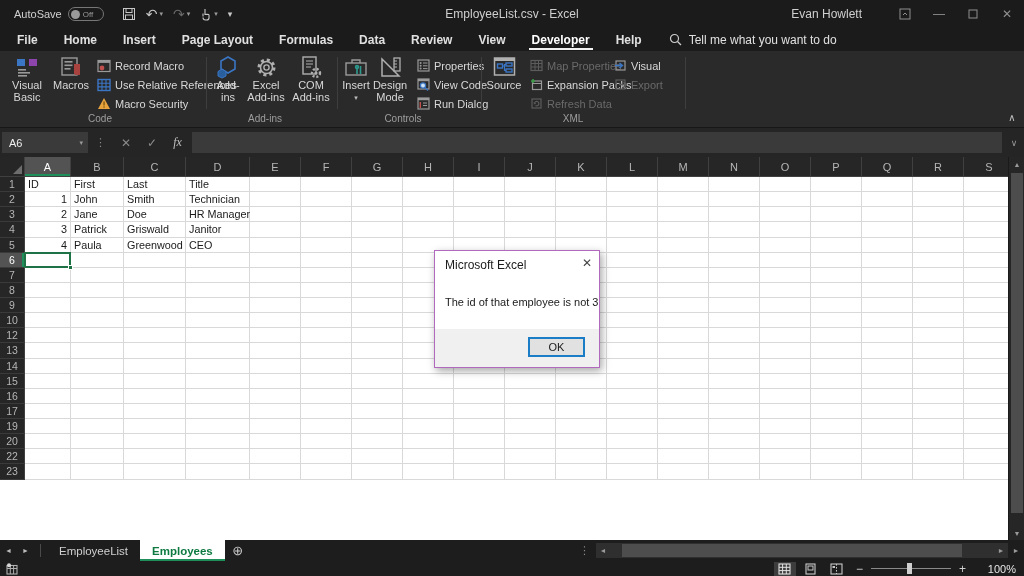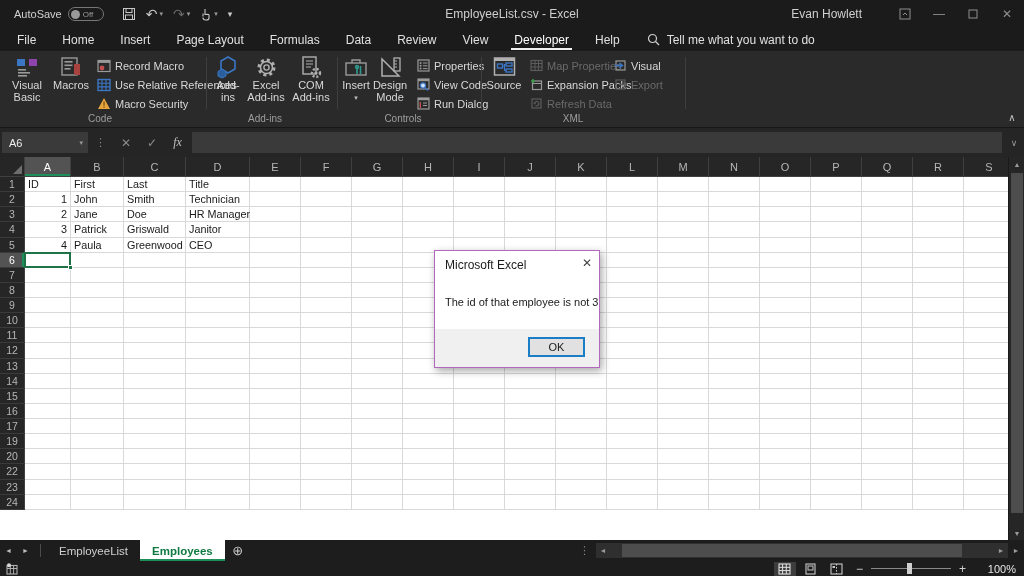--- a/index.html
+++ b/index.html
@@ -21,21 +21,21 @@
   .qat-btn { display:flex; align-items:center; color:#c8c8c8; font-size:14px; padding:2px 4px; }
   .qat-btn .dd { font-size:7px; color:#9a9a9a; margin-left:2px; }
   .qat-btn.dim { color:#6a6a6a; }
   #window-title { position:absolute; left:0; right:0; top:0; height:28px; display:flex; align-items:center; justify-content:center; font-size:12px; color:#cfcfcf; pointer-events:none; }
   #titlebar-right { position:absolute; right:0; top:0; height:28px; display:flex; align-items:center; }
   #user-name { font-size:12px; color:#cfcfcf; margin-right:26px; }
   .win-btn { width:34px; height:28px; display:flex; align-items:center; justify-content:center; color:#8f8f8f; font-size:12px; }
 
   
   #tabrow { left:0; top:28px; width:1024px; height:23px; background:#1b1b1b; display:flex; align-items:stretch; }
-  .rtab { display:flex; align-items:center; padding:0 13px; font-size:12px; color:#e0e0e0; position:relative; }
+  .rtab { display:flex; align-items:center; padding:0 13px; font-size:12px; color:#e0e0e0; position:relative;font-weight:bold; }
   .rtab.active { color:#fff; }
   .rtab.active::after { content:""; position:absolute; left:10px; right:10px; bottom:1px; height:2px; background:#f2f2f2; }
   #tellme { display:flex; align-items:center; gap:7px; margin-left:14px; font-size:12px; color:#e0e0e0; }
   #tabrow-right { margin-left:auto; display:flex; align-items:center; gap:8px; padding-right:10px; }
   .pill-btn { display:flex; align-items:center; gap:5px; background:#3a3a3a; color:#eee; font-size:12px; padding:3px 10px; border-radius:2px; }
 
   
   #ribbon { left:0; top:51px; width:1024px; height:77px; background:#2a2a2a; border-bottom:1px solid #171717; }
   .rgroup-label { position:absolute; top:62px; font-size:10px; color:#9e9e9e; text-align:center; }
   .rdivider { position:absolute; top:6px; height:52px; width:1px; background:#3e3e3e; }
@@ -625,42 +625,20 @@
           <div class="cell" style="width: 51px;"></div>
           <div class="cell" style="width: 51px;"></div>
           <div class="cell" style="width: 51px;"></div>
           <div class="cell" style="width: 51px;"></div>
           <div class="cell" style="width: 51px;"></div>
           <div class="cell" style="width: 51px;"></div>
           <div class="cell" style="width: 51px;"></div>
           <div class="cell" style="width: 51px;"></div>
         </div>
         <div class="grow" style="height: 15.125px;">
-          <div class="row-h">11</div>
-          <div class="cell" style="width: 46px;"></div>
-          <div class="cell" style="width: 53px;"></div>
-          <div class="cell" style="width: 62px;"></div>
-          <div class="cell" style="width: 64px;"></div>
-          <div class="cell" style="width: 51px;"></div>
-          <div class="cell" style="width: 51px;"></div>
-          <div class="cell" style="width: 51px;"></div>
-          <div class="cell" style="width: 51px;"></div>
-          <div class="cell" style="width: 51px;"></div>
-          <div class="cell" style="width: 51px;"></div>
-          <div class="cell" style="width: 51px;"></div>
-          <div class="cell" style="width: 51px;"></div>
-          <div class="cell" style="width: 51px;"></div>
-          <div class="cell" style="width: 51px;"></div>
-          <div class="cell" style="width: 51px;"></div>
-          <div class="cell" style="width: 51px;"></div>
-          <div class="cell" style="width: 51px;"></div>
-          <div class="cell" style="width: 51px;"></div>
-          <div class="cell" style="width: 51px;"></div>
-        </div>
-        <div class="grow" style="height: 15.125px;">
           <div class="row-h">12</div>
           <div class="cell" style="width: 46px;"></div>
           <div class="cell" style="width: 53px;"></div>
           <div class="cell" style="width: 62px;"></div>
           <div class="cell" style="width: 64px;"></div>
           <div class="cell" style="width: 51px;"></div>
           <div class="cell" style="width: 51px;"></div>
           <div class="cell" style="width: 51px;"></div>
           <div class="cell" style="width: 51px;"></div>
           <div class="cell" style="width: 51px;"></div>
@@ -846,42 +824,20 @@
           <div class="cell" style="width: 51px;"></div>
           <div class="cell" style="width: 51px;"></div>
           <div class="cell" style="width: 51px;"></div>
           <div class="cell" style="width: 51px;"></div>
           <div class="cell" style="width: 51px;"></div>
           <div class="cell" style="width: 51px;"></div>
           <div class="cell" style="width: 51px;"></div>
         </div>
         <div class="grow" style="height: 15.125px;">
           <div class="row-h">23</div>
-          <div class="cell" style="width: 46px;"></div>
-          <div class="cell" style="width: 53px;"></div>
-          <div class="cell" style="width: 62px;"></div>
-          <div class="cell" style="width: 64px;"></div>
-          <div class="cell" style="width: 51px;"></div>
-          <div class="cell" style="width: 51px;"></div>
-          <div class="cell" style="width: 51px;"></div>
-          <div class="cell" style="width: 51px;"></div>
-          <div class="cell" style="width: 51px;"></div>
-          <div class="cell" style="width: 51px;"></div>
-          <div class="cell" style="width: 51px;"></div>
-          <div class="cell" style="width: 51px;"></div>
-          <div class="cell" style="width: 51px;"></div>
-          <div class="cell" style="width: 51px;"></div>
-          <div class="cell" style="width: 51px;"></div>
-          <div class="cell" style="width: 51px;"></div>
-          <div class="cell" style="width: 51px;"></div>
-          <div class="cell" style="width: 51px;"></div>
-          <div class="cell" style="width: 51px;"></div>
-        </div>
-        <div class="grow" style="height: 15.125px;">
-          <div class="row-h">24</div>
           <div class="cell" style="width: 46px;"></div>
           <div class="cell" style="width: 53px;"></div>
           <div class="cell" style="width: 62px;"></div>
           <div class="cell" style="width: 64px;"></div>
           <div class="cell" style="width: 51px;"></div>
           <div class="cell" style="width: 51px;"></div>
           <div class="cell" style="width: 51px;"></div>
           <div class="cell" style="width: 51px;"></div>
           <div class="cell" style="width: 51px;"></div>
           <div class="cell" style="width: 51px;"></div>

